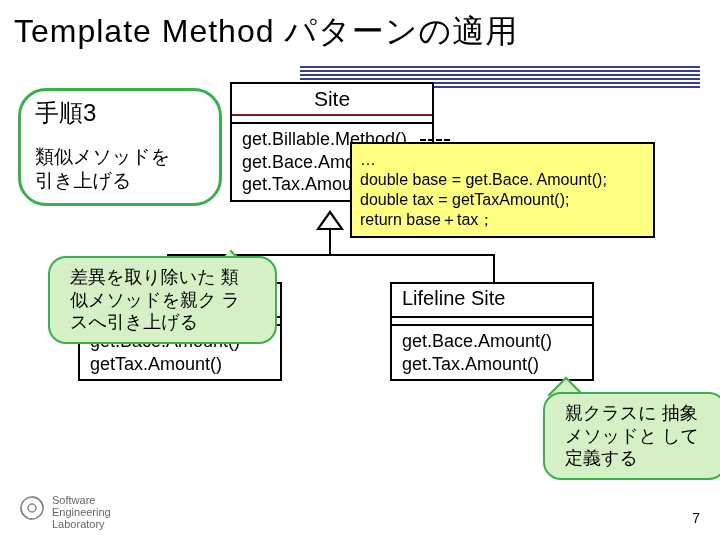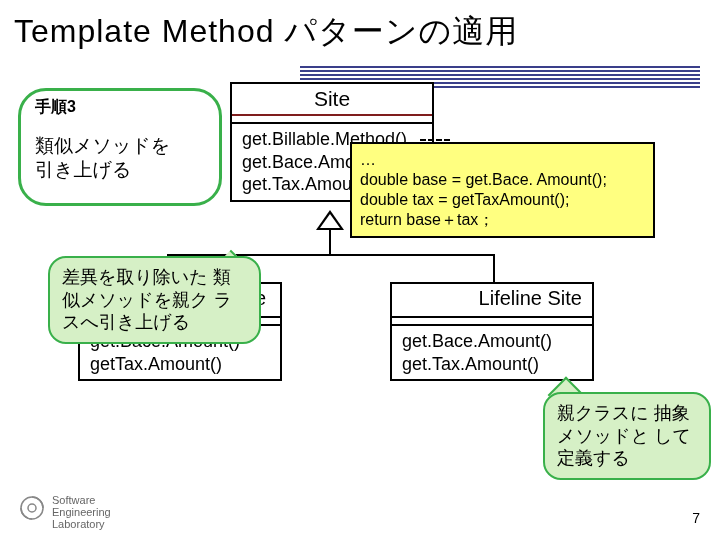--- a/index.html
+++ b/index.html
@@ -1,32 +1,32 @@
 <!DOCTYPE html>
 <html><head>
 <meta charset="utf-8">
 <style>
 html,body{margin:0;padding:0;font-family:"Meiryo","Arial",sans-serif;background:#fff}
 .slide{position:relative;width:720px;height:540px;overflow:hidden}
 .title{position:absolute;left:14px;top:10px;font-size:32px;letter-spacing:1px}
 .title-rule{position:absolute;left:300px;top:66px;right:20px;height:24px;background:repeating-linear-gradient(to bottom,#3a3f8a 0,#3a3f8a 2px,#fff 2px,#fff 4px)}
 .step-box{position:absolute;left:18px;top:88px;width:170px;height:100px;border:3px solid #39b04a;border-radius:28px;padding:6px 14px;background:#fff}
-.step-title{font-weight:bold;font-size:16px}
+.step-title{font-weight:normal;font-size:24px}
 .step-body{font-size:19px;line-height:1.25;margin-top:16px}
 .class-box{position:absolute;border:2px solid #000;background:#fff;z-index:1}
 .class-name{border-bottom:2px solid #7f1d1d;text-align:center;font-size:21px;padding:3px 10px}
-.class-name-small{border-bottom:2px solid #000;text-align:right;font-size:20px;padding:3px 10px;height:26px}
+.class-name-small{border-bottom:2px solid #000;text-align:left;font-size:20px;padding:3px 10px;height:26px}
 .class-gap{border-bottom:2px solid #000;height:6px}
 .class-ops{font-size:18px;padding:4px 10px;white-space:pre;line-height:1.25}
 .yellow-note{position:absolute;border:2px solid #000;background:#ffff80;font-size:16px;padding:6px 8px;white-space:pre;line-height:1.25;z-index:3}
 .arrow-dashed{position:absolute;border-top:2px dashed #000;z-index:2}
 .tri-open{position:absolute;width:0;height:0;border-left:14px solid transparent;border-right:14px solid transparent;border-bottom:20px solid #000;z-index:0}
 .tri-open:after{content:"";position:absolute;left:-10px;top:4px;width:0;height:0;border-left:10px solid transparent;border-right:10px solid transparent;border-bottom:14px solid #fff}
 .inh-line{position:absolute;background:#000;z-index:0}
-.callout{position:absolute;background:#d6f0c6;border:2px solid #39b04a;border-radius:18px;font-size:18px;padding:8px 12px;line-height:1.25;z-index:5}
+.callout{position:absolute;background:#d6f0c6;border:2px solid #39b04a;border-radius:18px;font-size:18px;padding:8px 20px;line-height:1.25;z-index:5}
 .callout-tail{position:absolute;background:#d6f0c6;border-left:2px solid #39b04a;border-bottom:2px solid #39b04a;transform:rotate(45deg);z-index:4}
 .callout-tail2{position:absolute;background:#d6f0c6;border-left:2px solid #39b04a;border-top:2px solid #39b04a;transform:rotate(45deg);z-index:4}
 .logo{position:absolute;left:18px;bottom:10px;display:flex;align-items:flex-start;color:#666;font-size:11px;line-height:1.1}
 .logo svg{margin-right:6px}
 .page-num{position:absolute;right:20px;bottom:14px;font-size:14px}
 </style>
 </head>
 <body>
 <div class="slide">
 

